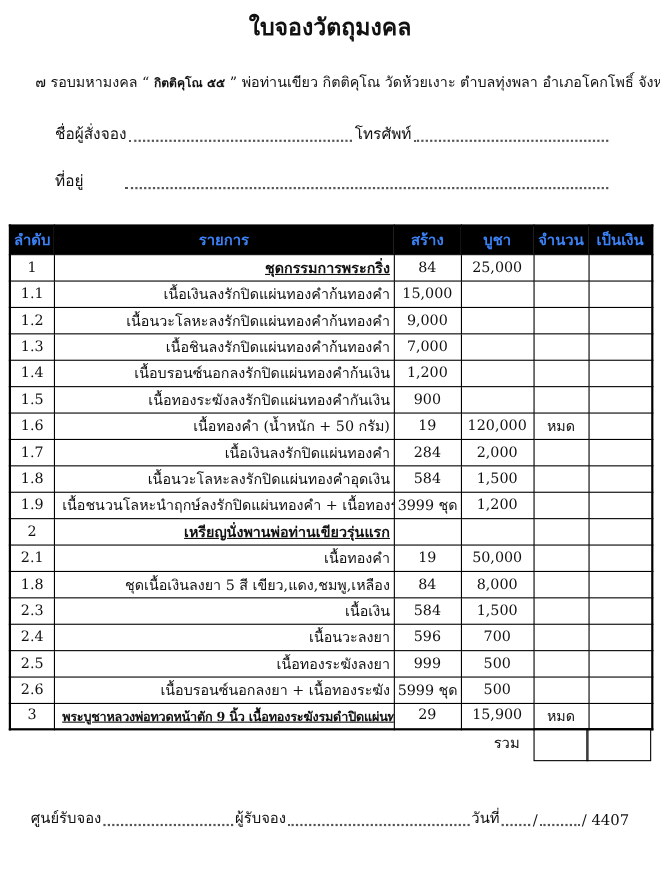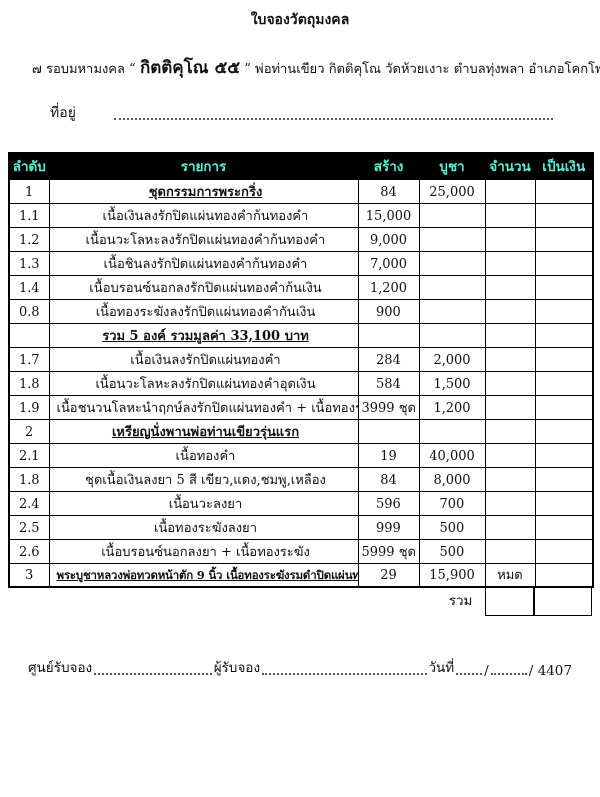--- a/index.html
+++ b/index.html
@@ -2,44 +2,44 @@
 <html><head>
 <meta charset="utf-8">
 <style>
   * { box-sizing: border-box; }
   body { margin: 0; background: #fff; }
   .page {
     width: 600px; height: 797px; overflow: hidden;
     background: #fff; color: #111;
     font-family: "DejaVu Serif", "Liberation Serif", serif;
   }
-  .title { text-align: center; font-size: 14px; font-weight: bold; margin: 8px 0 0 0; }
+  .title { text-align: center; font-size: 21px; font-weight: bold; margin: 8px 0 0 0; }
   .subtitle { margin: 23px 14px 0 32px; font-size: 13px; white-space: nowrap; }
-  .subtitle b { font-size: 17px; }
+  .subtitle b { font-size: 11px; }
 
   .fill-line { display: flex; align-items: flex-end; font-size: 14px; }
   .name-line { margin: 25px 45px 0 50px; }
   .addr-line { margin: 21px 45px 0 50px; gap: 36px; }
   .dots { border-bottom: 2px dotted #555; height: 4px; margin: 0 2px 3px 2px; }
   .grow-a { flex: 1.15; } .grow-b { flex: 1; } .grow-full { flex: 1; }
 
   table.order-table {
     width: 584px; margin: 29px 8px 0 8px;
     border-collapse: collapse; table-layout: fixed;
     border: 2px solid #000;
   }
   .order-table th {
-    background: #000; color: #5eead4; font-weight: bold;
+    background: #000; color: #3b82f6; font-weight: bold;
     font-size: 13.5px; height: 26px; padding: 0 2px; border: 1px solid #000;
   }
   .order-table td {
     border: 1px solid #000; height: 24px; font-size: 13px;
     text-align: center; padding: 0 3px; overflow: hidden; white-space: nowrap;
   }
-  .order-table td.c-item { text-align: center; padding-left: 7px; }
+  .order-table td.c-item { text-align: right; padding-left: 7px; }
   tr.heading td.c-item { font-weight: bold; text-decoration: underline; }
   td.c-item.shrink { font-size: 11.5px; letter-spacing: -0.2px; }
 
   .total-row { display: flex; justify-content: flex-end; margin: -2px 8px 13px 0; height: 30px; }
   .total-label { font-size: 13.5px; line-height: 28px; margin-right: 12px; }
   .total-box { border: 1.5px solid #000; }
   .total-box.qty { width: 50px; }
   .total-box.amount { width: 59px; margin-left: -1.5px; }
 
   .sign-line { margin: 40px 28px 0 28px; font-size: 13.5px; }
@@ -50,20 +50,26 @@
 </style>
 </head>
 <body>
 
 <div class="page">
 
   <h1 class="title">ใบจองวัตถุมงคล</h1>
 
   <p class="subtitle"><span>๗ รอบมหามงคล “ </span><b>กิตติคุโณ ๕๕</b><span> ” พ่อท่านเขียว กิตติคุโณ วัดห้วยเงาะ ตำบลทุ่งพลา อำเภอโคกโพธิ์ จังหวัดปัตตานี</span></p>
 
+  <div class="fill-line name-line">
+    <span>ชื่อผู้สั่งจอง</span>
+    <span class="dots grow-a"></span>
+    <span>โทรศัพท์</span>
+    <span class="dots grow-b"></span>
+  </div>
 
   <div class="fill-line addr-line">
     <span>ที่อยู่</span>
     <span class="dots grow-full"></span>
   </div>
 
   <table class="order-table">
     <colgroup>
       <col style="width:40px">
         <col style="width:309px">
@@ -117,33 +123,33 @@
         </tr>
       <tr>
           <td class="c-no">1.4</td>
           <td class="c-item">เนื้อบรอนซ์นอกลงรักปิดแผ่นทองคำก้นเงิน</td>
           <td>1,200</td>
           <td></td>
           <td></td>
           <td></td>
         </tr>
       <tr>
-          <td class="c-no">0.8</td>
+          <td class="c-no">1.5</td>
           <td class="c-item">เนื้อทองระฆังลงรักปิดแผ่นทองคำกันเงิน</td>
           <td>900</td>
           <td></td>
           <td></td>
           <td></td>
         </tr>
-      <tr class="heading">
-          <td class="c-no"></td>
-          <td class="c-item">รวม 5 องค์ รวมมูลค่า  33,100 บาท</td>
-          <td></td>
-          <td></td>
-          <td></td>
+      <tr>
+          <td class="c-no">1.6</td>
+          <td class="c-item">เนื้อทองคำ (น้ำหนัก + 50 กรัม)</td>
+          <td>19</td>
+          <td>120,000</td>
+          <td>หมด</td>
           <td></td>
         </tr>
       <tr>
           <td class="c-no">1.7</td>
           <td class="c-item">เนื้อเงินลงรักปิดแผ่นทองคำ</td>
           <td>284</td>
           <td>2,000</td>
           <td></td>
           <td></td>
         </tr>
@@ -168,29 +174,37 @@
           <td class="c-item">เหรียญนั่งพานพ่อท่านเขียวรุ่นแรก</td>
           <td></td>
           <td></td>
           <td></td>
           <td></td>
         </tr>
       <tr>
           <td class="c-no">2.1</td>
           <td class="c-item">เนื้อทองคำ</td>
           <td>19</td>
-          <td>40,000</td>
+          <td>50,000</td>
           <td></td>
           <td></td>
         </tr>
       <tr>
           <td class="c-no">1.8</td>
           <td class="c-item">ชุดเนื้อเงินลงยา 5 สี เขียว,แดง,ชมพู,เหลือง</td>
           <td>84</td>
           <td>8,000</td>
+          <td></td>
+          <td></td>
+        </tr>
+      <tr>
+          <td class="c-no">2.3</td>
+          <td class="c-item">เนื้อเงิน</td>
+          <td>584</td>
+          <td>1,500</td>
           <td></td>
           <td></td>
         </tr>
       <tr>
           <td class="c-no">2.4</td>
           <td class="c-item">เนื้อนวะลงยา</td>
           <td>596</td>
           <td>700</td>
           <td></td>
           <td></td>

